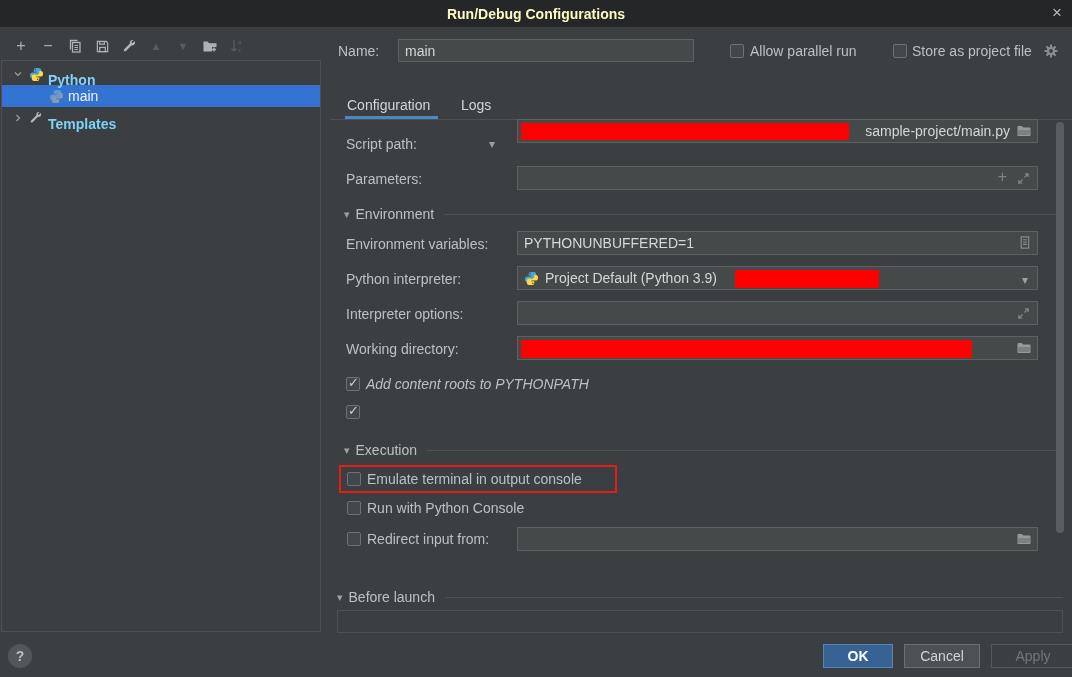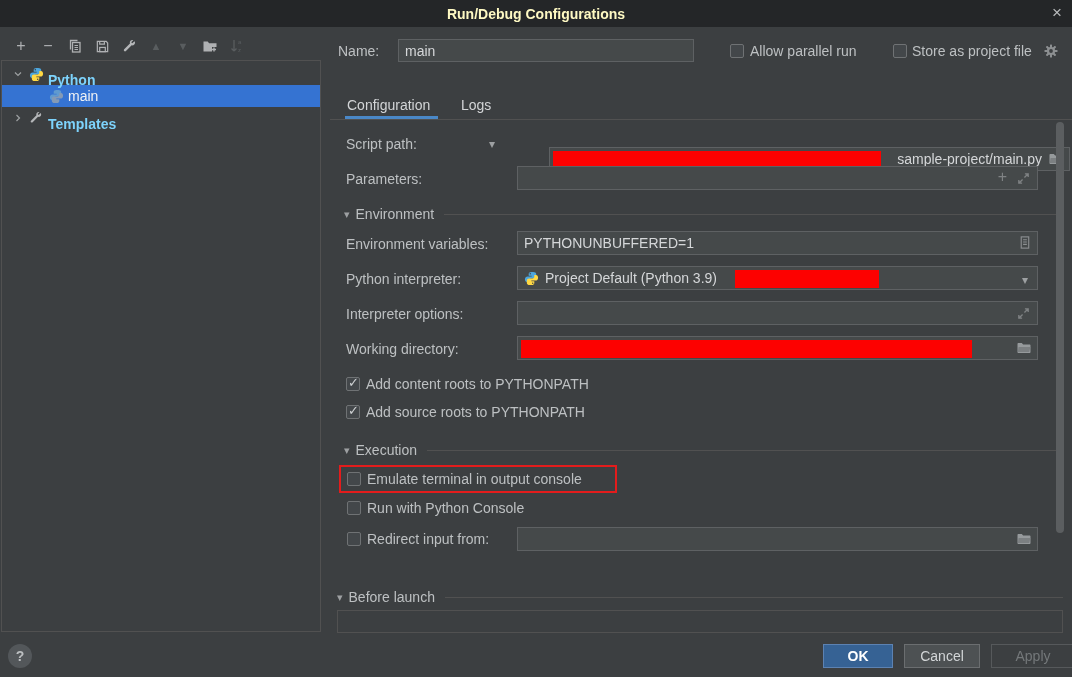--- a/index.html
+++ b/index.html
@@ -172,21 +172,21 @@
     </svg>
   </span>
 
   <span class="tab" style="left:347px; top:97px;">Configuration</span>
   <span class="tab" style="left:461px; top:97px;">Logs</span>
   <div class="tab-underline" style="left:345px; top:116px; width:93px;"></div>
   <div class="tabs-sep"></div>
 
   <span class="lbl" style="left:346px; top:136px;">Script path:</span>
   <span class="caret" style="position:absolute; left:489px; top:138px;">▾</span>
-  <div class="field" style="top:147px;margin-left:32px;">
+  <div class="field" style="top:119px;">
     <div class="redact" style="left:3px; top:3px; width:328px; height:17px;"></div>
     <span style="position:absolute; right:27px; top:3px;">sample-project/main.py</span>
     <span class="fico" style="right:5px;">
       <svg width="16" height="16" viewBox="0 0 16 16" fill="#969a9c">
           <path d="M1.5 4c0-.6.4-1 1-1h3.3l1.3 1.6h6.4c.6 0 1 .4 1 1V12c0 .6-.4 1-1 1H2.5c-.6 0-1-.4-1-1V4z"></path>
           <path d="M2.6 7h11.8l-1.2 5H1.8z" fill="#7c8082"></path>
         </svg>
     </span>
   </div>
 
@@ -246,25 +246,24 @@
       <svg width="16" height="16" viewBox="0 0 16 16" fill="#969a9c">
           <path d="M1.5 4c0-.6.4-1 1-1h3.3l1.3 1.6h6.4c.6 0 1 .4 1 1V12c0 .6-.4 1-1 1H2.5c-.6 0-1-.4-1-1V4z"></path>
           <path d="M2.6 7h11.8l-1.2 5H1.8z" fill="#7c8082"></path>
         </svg>
     </span>
   </div>
 
   <span class="cb" style="left:346px; top:377px;">
     <span class="tick">✓</span>
   </span>
-  <span class="lbl" style="left:366px; top:376px;">Add content roots to PYTHONPATH</span>
+  <span class="lbl" style="left:366px; top:376px;font-style:italic;">Add content roots to PYTHONPATH</span>
   <span class="cb" style="left:346px; top:405px;">
     <span class="tick">✓</span>
   </span>
-  <span class="lbl" style="left:366px; top:404px;">Add source roots to PYTHONPATH</span>
 
   <div class="sec" style="left:344px; top:442px;">
     <span class="sarrow">▾</span>
     <span class="stext">Execution</span>
     <span class="line"></span>
   </div>
 
   <div class="hl-red" style="left:339px; top:465px; width:278px; height:28px;"></div>
   <span class="cb" style="left:347px; top:472px;"></span>
   <span class="lbl" style="left:367px; top:471px;">Emulate terminal in output console</span>

